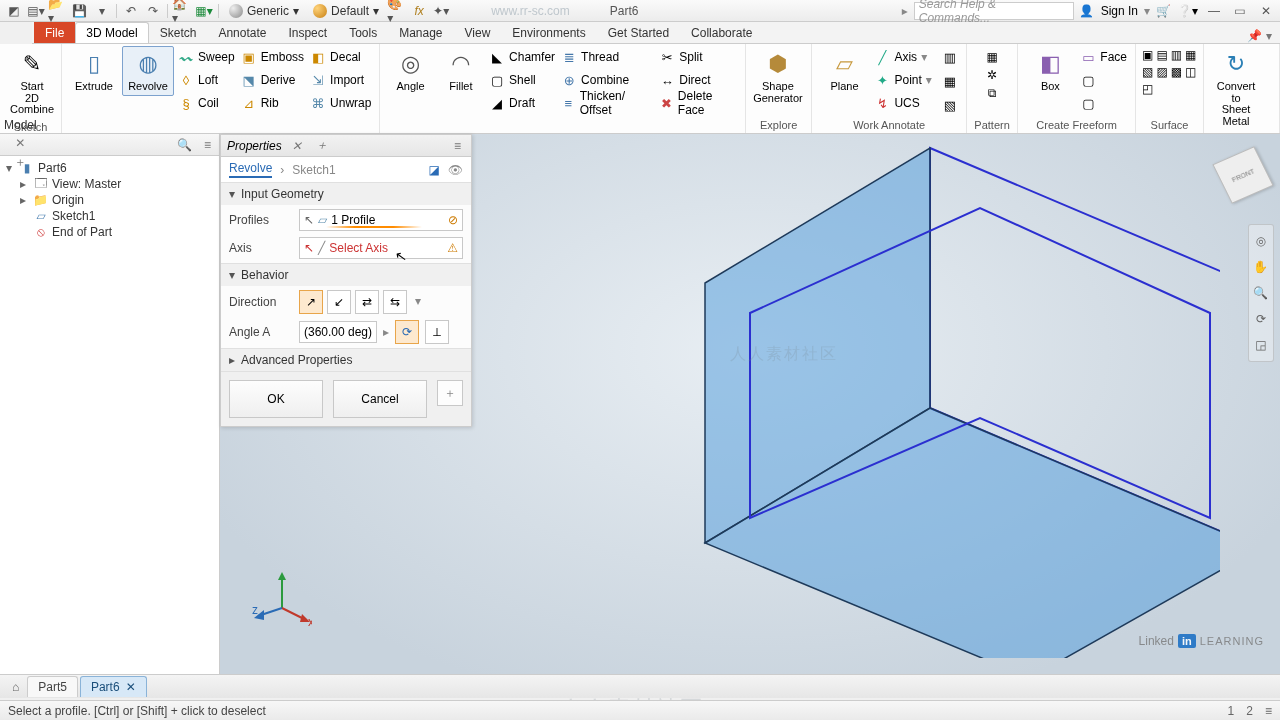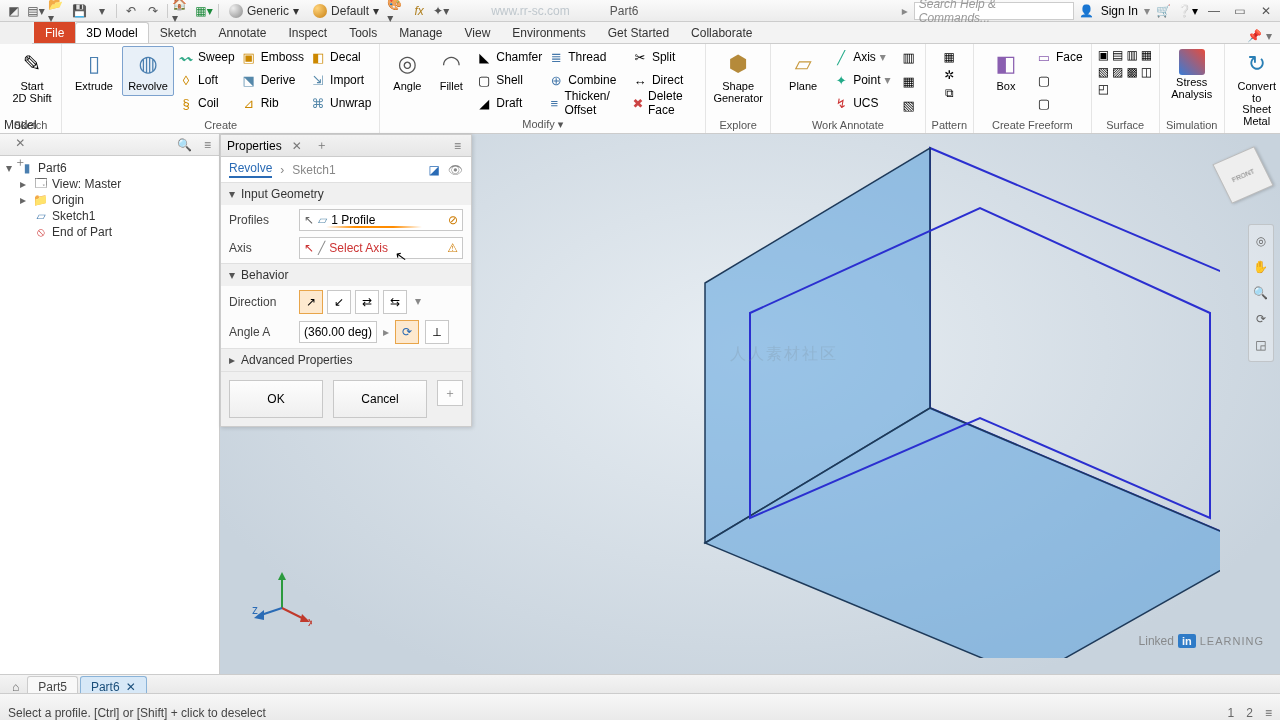--- a/index.html
+++ b/index.html
@@ -37,21 +37,21 @@
   .panel-tab { display:flex; align-items:center; gap:4px; font-size:11px; color:#333;flex-direction:column;}
   .closex { cursor:pointer; color:#777; padding:0 4px;}
   .tree { padding:4px 6px; font-size:12px; color:#333; }
   .tree .node { display:flex; align-items:center; gap:4px; padding:1px 0; cursor:pointer; }
   .tree .node .tw { width:10px; color:#666; }
   .tree .indent1 { padding-left:14px; }
   .tree .ic { width:14px; height:14px; display:flex; align-items:center; justify-content:center; }
 
   .center { flex:1; position:relative; }
   .prop-panel { position:absolute; left:0; top:0; width:252px; background:#f7f7f7; border:1px solid #ccc; box-shadow:1px 1px 4px rgba(0,0,0,.15); }
-  .prop-head { height:22px; background:linear-gradient(#f2f2f2,#e6e6e6); display:flex; align-items:center; padding:0 6px; justify-content:space-between; border-bottom:1px solid #ccc;}
+  .prop-head { height:22px; background:linear-gradient(#f2f2f2,#e6e6e6); display:flex; align-items:center; padding:0 6px; justify-content:space-between; border-bottom:1px solid #ccc;font-style:italic;}
   .breadcrumb { height:26px; display:flex; align-items:center; padding:0 8px; gap:8px; border-bottom:1px solid #e0e0e0; background:#fff;}
   .breadcrumb .bc1 { color:#2a6bb5; font-weight:500; border-bottom:2px solid #2a6bb5; padding-bottom:1px;}
   .breadcrumb .bc2 { color:#888; }
   .section { border-bottom:1px solid #e0e0e0; }
   .sec-head { display:flex; align-items:center; gap:6px; padding:4px 8px; background:#f0f0f0; font-size:12px; color:#333; cursor:pointer;}
   .sec-head .tw { color:#555; }
   .sec-body { padding:4px 8px; display:flex; flex-direction:column; gap:6px; background:#fcfcfc;}
   .prow { display:flex; align-items:center; gap:6px; }
   .prow .plabel { width:64px; color:#444; }
   .selbox { flex:1; height:22px; border:1px solid #c8c8c8; background:#fff; display:flex; align-items:center; padding:0 4px; gap:4px; position:relative;}
@@ -70,21 +70,21 @@
   .canvas { position:absolute; inset:0; background:radial-gradient(ellipse at 50% 40%, #e8eef3 0%, #c8d3dd 80%); }
   .viewcube { position:absolute; right:14px; top:18px; width:46px; height:46px; background:#eee; border:1px solid #bbb; transform:rotateX(20deg) rotateZ(-25deg); box-shadow:1px 1px 3px rgba(0,0,0,.2); display:flex; align-items:center; justify-content:center; font-size:7px; color:#777;}
   .navbar { position:absolute; right:6px; top:90px; width:26px; background:rgba(255,255,255,.35); border:1px solid rgba(150,150,150,.4); border-radius:3px; display:flex; flex-direction:column; align-items:center; gap:6px; padding:6px 0;}
   .navbar .nb { width:20px; height:20px; color:#666; display:flex; align-items:center; justify-content:center; cursor:pointer;}
   .triad { position:absolute; left:32px; bottom:46px; width:60px; height:60px; }
   svg.profile { position:absolute; left:280px; top:4px; }
 
   .doc-tabs { position:absolute; left:0; right:0; bottom:22px; height:24px; background:linear-gradient(#f4f4f4,#e6e6e6); border-top:1px solid #ccc; display:flex; align-items:center; padding:0 6px; gap:2px;}
   .doc-tab { padding:3px 10px; background:#f8f8f8; border:1px solid #ccc; border-bottom:none; border-radius:3px 3px 0 0; display:flex; align-items:center; gap:6px; cursor:pointer; font-size:11px; color:#444;}
   .doc-tab.active { background:#d7e8f7; border-color:#8ab3d8; color:#1a4e7a; }
-  .statusbar { position:absolute; left:0; right:0; bottom:0; height:27px; background:linear-gradient(#f7f7f7,#eaeaea); border-top:1px solid #ccc; display:flex; align-items:flex-end; padding:0 8px; font-size:11px; color:#444; justify-content:space-between;}
+  .statusbar { position:absolute; left:0; right:0; bottom:0; height:20px; background:linear-gradient(#f7f7f7,#eaeaea); border-top:1px solid #ccc; display:flex; align-items:center; padding:0 8px; font-size:11px; color:#444; justify-content:space-between;}
   .status-r { display:flex; align-items:center; gap:12px; color:#666;}
   .ll { position:absolute; right:16px; bottom:26px; display:flex; align-items:center; gap:4px; color:#777; font-size:14px; opacity:.8;}
   .ll .box { background:#0a66c2; color:#fff; padding:1px 4px; border-radius:2px; font-weight:bold; font-size:11px;}
   .cursor { position:absolute; left:174px; top:113px; font-size:14px; color:#000; pointer-events:none; transform:rotate(-10deg);}
   .watermark { position:absolute; color:rgba(120,130,140,.22); font-size:16px; letter-spacing:2px; pointer-events:none;font-family:Liberation Mono, monospace; }
 </style>
 </head>
 <body>
 
 <div class="titlebar">
@@ -149,21 +149,21 @@
   <div class="ribbon-tab">Collaborate</div>
   <div style="flex:1"></div>
   <div class="ico" style="padding:0 8px;color:#777">📌 ▾</div>
 </div>
 
 <div class="ribbon">
   <div class="rgroup" style="width:62px">
     <div class="bigbtn">
       <div class="ic">✎</div>
       <div class="lbl" style="white-space:pre-line">Start
-2D Shift</div>
+2D Combine</div>
     </div>
     <div class="glabel">Sketch</div>
   </div>
 
   <div class="rgroup">
     <div class="rrow">
       <div class="bigbtn">
         <div class="ic" style="color:#4a7fb0">▯</div>
         <div class="lbl">Extrude</div>
       </div>
@@ -207,21 +207,20 @@
         <div class="smbtn">
             <span class="ic" style="color:#58a">⇲</span>
             <span>Import</span>
           </div>
         <div class="smbtn">
             <span class="ic" style="color:#58a">⌘</span>
             <span>Unwrap</span>
           </div>
       </div>
     </div>
-    <div class="glabel">Create</div>
   </div>
 
   <div class="rgroup">
     <div class="rrow">
       <div class="bigbtn">
           <div class="ic" style="color:#555">◎</div>
           <div class="lbl">Angle</div>
         </div>
       <div class="bigbtn">
           <div class="ic" style="color:#555">◠</div>
@@ -263,21 +262,20 @@
         <div class="smbtn">
             <span class="ic">↔</span>
             <span>Direct</span>
           </div>
         <div class="smbtn">
             <span class="ic" style="color:#c44">✖</span>
             <span>Delete Face</span>
           </div>
       </div>
     </div>
-    <div class="glabel">Modify ▾</div>
   </div>
 
   <div class="rgroup" style="width:70px">
     <div class="bigbtn">
         <div class="ic" style="color:#b58a3a">⬢</div>
         <div class="lbl" style="white-space:pre-line">Shape
 Generator</div>
       </div>
     <div class="glabel">Explore</div>
   </div>
@@ -358,28 +356,20 @@
       <div class="ic">▦</div>
         <div class="ic">▧</div>
         <div class="ic">▨</div>
       <div class="ic">▩</div>
         <div class="ic">◫</div>
         <div class="ic">◰</div>
     </div>
     <div class="glabel">Surface</div>
   </div>
 
-  <div class="rgroup" style="width:72px">
-    <div class="bigbtn">
-        <div class="ic" style="background:linear-gradient(45deg,#3a7bd5,#e74c3c);color:transparent;border-radius:3px;width:26px;height:26px"></div>
-        <div class="lbl" style="white-space:pre-line">Stress
-Analysis</div>
-      </div>
-    <div class="glabel">Simulation</div>
-  </div>
 
   <div class="rgroup" style="width:80px">
     <div class="bigbtn">
         <div class="ic" style="color:#2a7fb5">↻</div>
         <div class="lbl" style="white-space:pre-line">Convert to
 Sheet Metal</div>
       </div>
     <div class="glabel">Convert</div>
   </div>
   <div style="flex:1"></div>

